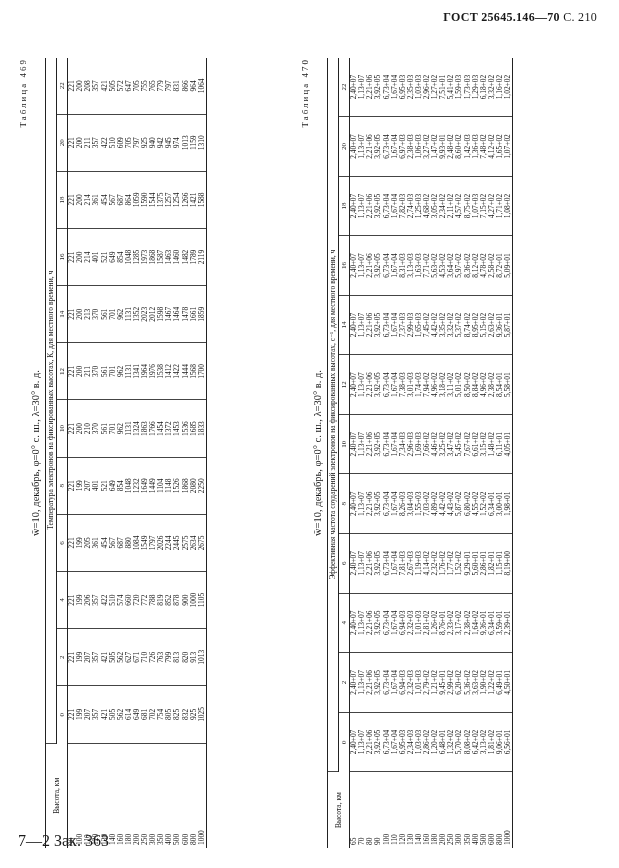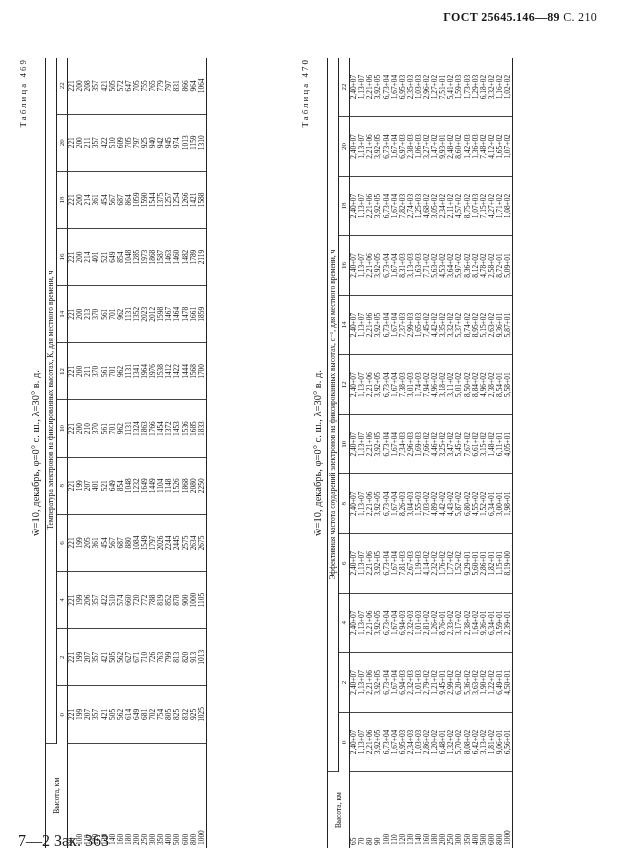--- a/index.html
+++ b/index.html
@@ -23,21 +23,21 @@
   td { border-left:1px solid #444; padding:0 3px; text-align:center; white-space:nowrap; vertical-align:top; }
   td:first-child { border-left:none; text-align:left; }
   tbody tr:last-child td { border-bottom:1.2px solid #222; }
   .subhead th { font-size:7px; }
 </style>
 </head>
 <body>
 
 <div class="page-header">
   <b>ГОСТ</b>
-  <b>25645.146—89</b>
+  <b>25645.146—70</b>
   <span>С. 210</span>
 </div>
 
 <div class="rot t469">
   <div class="tnum">Таблица 469</div>
   <div class="caption">w̄=10, декабрь, φ=0° с. ш., λ=30° в. д.</div>
   <table>
     <thead>
       <tr>
         <th rowspan="2">Высота, км</th>

